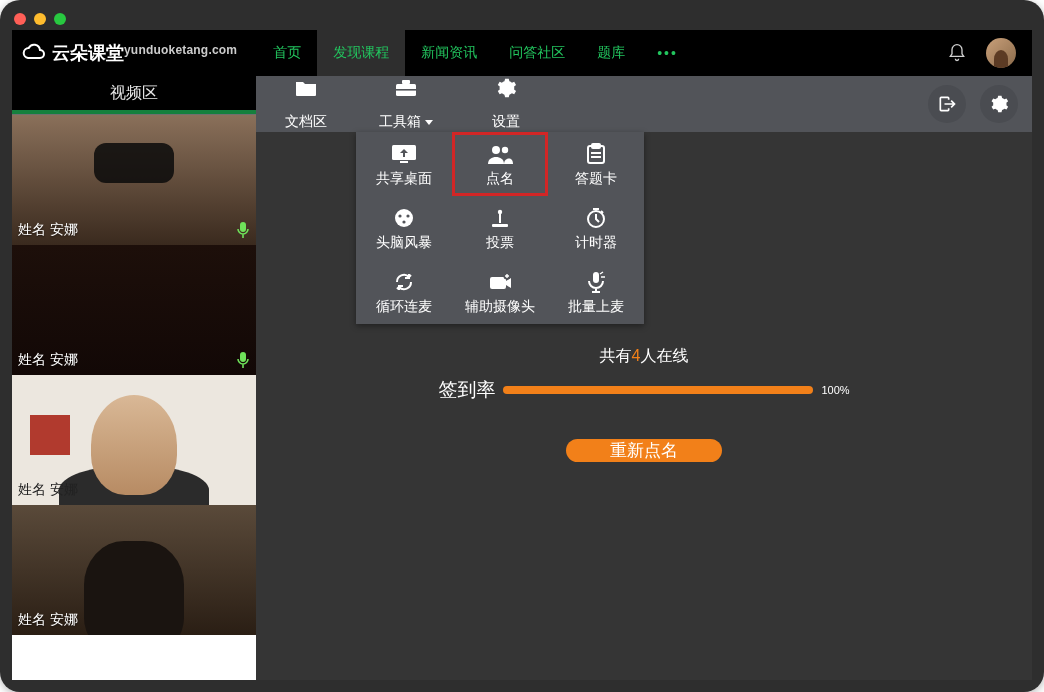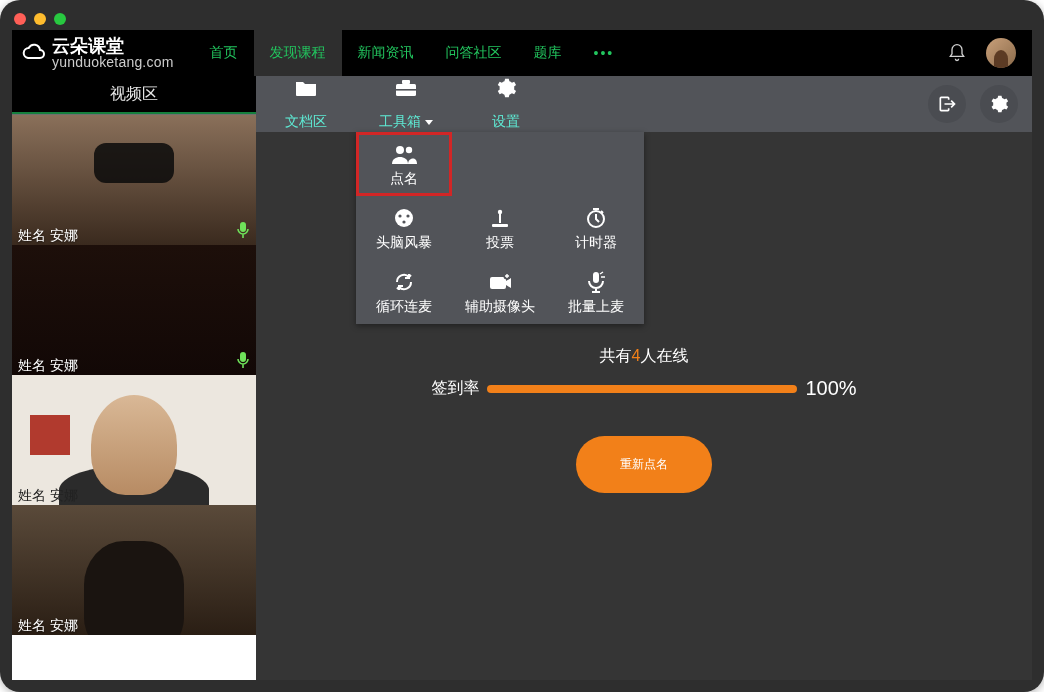--- a/index.html
+++ b/index.html
@@ -63,22 +63,22 @@
     color: #fff;
     font-size: 18px;
     font-weight: bold;
     margin-right: 20px;
     gap: 6px;
   }
   .logo-icon {
     width: 26px; height: 20px;
     display: inline-flex; align-items: center; justify-content: center;
   }
-  .logo-text { display:flex; flex-direction:column; line-height:1; }
-  .logo-text small { font-size:14px; font-weight:normal; color:#ccc; letter-spacing:0.2px; }
+  .logo-text { display:flex; line-height:1; }
+  .logo-text small { font-size:12px; font-weight:bold; color:#ccc; letter-spacing:0.2px; }
   .nav-item {
     color: #22c55e;
     font-size: 14px;
     padding: 0 16px;
     height: 46px;
     display: flex;
     align-items: center;
     cursor: pointer;
   }
   .nav-item.active { background: #2e2e2e; }
@@ -118,42 +118,42 @@
   }
   .side-tab {
     flex: 1;
     color: #e8e8e8;
     font-size: 16px;
     display: flex;
     align-items: center;
     justify-content: center;
     cursor: pointer;
   }
-  .side-tab.active { border-bottom: 2px solid #15803d; }
+  .side-tab.active { border-bottom: 4px solid #15803d; }
   .thin-line { height:1px; background:#6f6f6f; }
   .video-list {
     flex: 1;
     overflow: hidden;
     background: #fff;
     display: flex;
     flex-direction: column;
   }
   .video-tile {
     position: relative;
     width: 100%;
     height: 130px;
     background: #333;
     overflow: hidden;
     flex-shrink: 0;
   }
   .video-tile .fill {
     position:absolute; inset:0;
   }
   .video-tile .label {
-    position: absolute; left: 6px; bottom: 0;
+    position: absolute; left: 6px; bottom: 6px;
     color: #fff; font-size: 14px;
     text-shadow: 0 1px 2px rgba(0,0,0,0.6);
   }
   .mic-ind {
     position:absolute; right:6px; bottom:6px;
     width:14px;height:18px;color:#6fe25a;
   }
   .tile1 .fill{background:linear-gradient(180deg,#8a705a 0%,#3a2a1e 100%);}
   .tile1::after{content:"";position:absolute;left:50%;top:28px;transform:translateX(-50%);width:80px;height:40px;border-radius:12px;background:rgba(10,10,10,0.85);}
   .tile2 .fill{background:linear-gradient(180deg,#1d0f0a 0%,#120806 100%);}
@@ -179,21 +179,21 @@
     background: #525459;
     display: flex;
     align-items: stretch;
   }
   .tool-cell {
     width: 100px;
     display: flex;
     flex-direction: column;
     align-items: center;
     justify-content: center;
-    color: #5eead4;
+    color: #ffffff;
     font-size: 14px;
     gap: 14px;
     cursor: pointer;
   }
   .tool-cell .ico { height: 22px; display:flex;align-items:center;justify-content:center; }
   .tool-cell .txt { display:flex;align-items:center;gap:4px; }
   .caret-down{width:0;height:0;border-left:4px solid transparent;border-right:4px solid transparent;border-top:5px solid #fff;}
   .toolbar-spacer { flex:1; }
   .round-btn {
     width: 38px; height: 38px; border-radius: 50%;
@@ -237,32 +237,32 @@
     display: flex;
     flex-direction: column;
     align-items: center;
     padding-top: 210px;
   }
   .stat-line { font-size: 16px; line-height: 1.7; }
   .stat-line .num { color: #f28019; }
   .progress-row {
     display:flex;align-items:center;gap:8px;margin-top:8px;
   }
-  .progress-label{font-size:16px;text-align:right;}
+  .progress-label{font-size:19px;text-align:right;}
   .progress-bar{
     width: 310px; height:8px; border-radius:4px; background:#6a6a6a; overflow:hidden;
   }
   .progress-fill{ height:100%; background:#f28019; }
-  .progress-pct{font-size:20px;}
+  .progress-pct{font-size:11px;}
   .cta {
     margin-top: 36px;
     background: #f28019;
     color: #fff;
-    font-size: 12px;
-    padding: 20px 44px;
+    font-size: 17px;
+    padding: 0 44px;
     border-radius: 999px;
     border: none;
     cursor: pointer;
   }
 
   svg { display:block; }
 </style>
 </head>
 <body>
 
@@ -385,30 +385,50 @@
           </div>
           <div class="round-btn" title="设置">
             <svg width="20" height="20" viewBox="0 0 24 24">
                 <path fill="#fff" d="M12 8a4 4 0 1 0 0 8 4 4 0 0 0 0-8zm9 4a8.9 8.9 0 0 0-.14-1.6l2.1-1.64-2-3.46-2.49 1a9 9 0 0 0-2.77-1.6L15 2h-4l-.7 2.7a9 9 0 0 0-2.77 1.6l-2.49-1-2 3.46 2.1 1.64A8.9 8.9 0 0 0 5 12c0 .55.05 1.08.14 1.6l-2.1 1.64 2 3.46 2.49-1a9 9 0 0 0 2.77 1.6L11 22h4l.7-2.7a9 9 0 0 0 2.77-1.6l2.49 1 2-3.46-2.1-1.64c.09-.52.14-1.05.14-1.6z"></path>
               </svg>
           </div>
         </div>
 
         <div class="dropdown">
           <div class="dd-row">
+            <div class="dd-cell">
+              <span class="ico">
+                <svg width="26" height="20" viewBox="0 0 26 20">
+                    <rect x="1" y="1" width="24" height="15" rx="1.5" fill="#fff"></rect>
+                    <rect x="9" y="17" width="8" height="2" fill="#fff"></rect>
+                    <path d="M13 5l4 4h-3v4h-2V9H9l4-4z" fill="#525459"></path>
+                  </svg>
+              </span>
+              <span>共享桌面</span>
+            </div>
             <div class="dd-cell highlight">
               <span class="ico">
                 <svg width="26" height="20" viewBox="0 0 26 20" fill="#fff">
                     <circle cx="9" cy="6" r="4"></circle>
                     <circle cx="18" cy="6" r="3.2"></circle>
                     <path d="M1 20c0-5 4-7 8-7s8 2 8 7"></path>
                     <path d="M17 20c0-4 3-5.6 5-5.6s4 1.6 4 5.6"></path>
                   </svg>
               </span>
               <span>点名</span>
+            </div>
+            <div class="dd-cell">
+              <span class="ico">
+                <svg width="22" height="22" viewBox="0 0 22 22" fill="none" stroke="#fff" stroke-width="2">
+                    <rect x="3" y="3" width="16" height="17" rx="2"></rect>
+                    <rect x="7" y="1" width="8" height="4" rx="1" fill="#fff"></rect>
+                    <path d="M6 10h10M6 14h10"></path>
+                  </svg>
+              </span>
+              <span>答题卡</span>
             </div>
           </div>
           <div class="dd-row">
             <div class="dd-cell">
               <span class="ico">
                 <svg width="22" height="22" viewBox="0 0 22 22">
                     <circle cx="11" cy="11" r="9" fill="#fff"></circle>
                     <circle cx="7" cy="9" r="1.6" fill="#525459"></circle>
                     <circle cx="15" cy="9" r="1.6" fill="#525459"></circle>
                     <circle cx="11" cy="15" r="1.6" fill="#525459"></circle>

